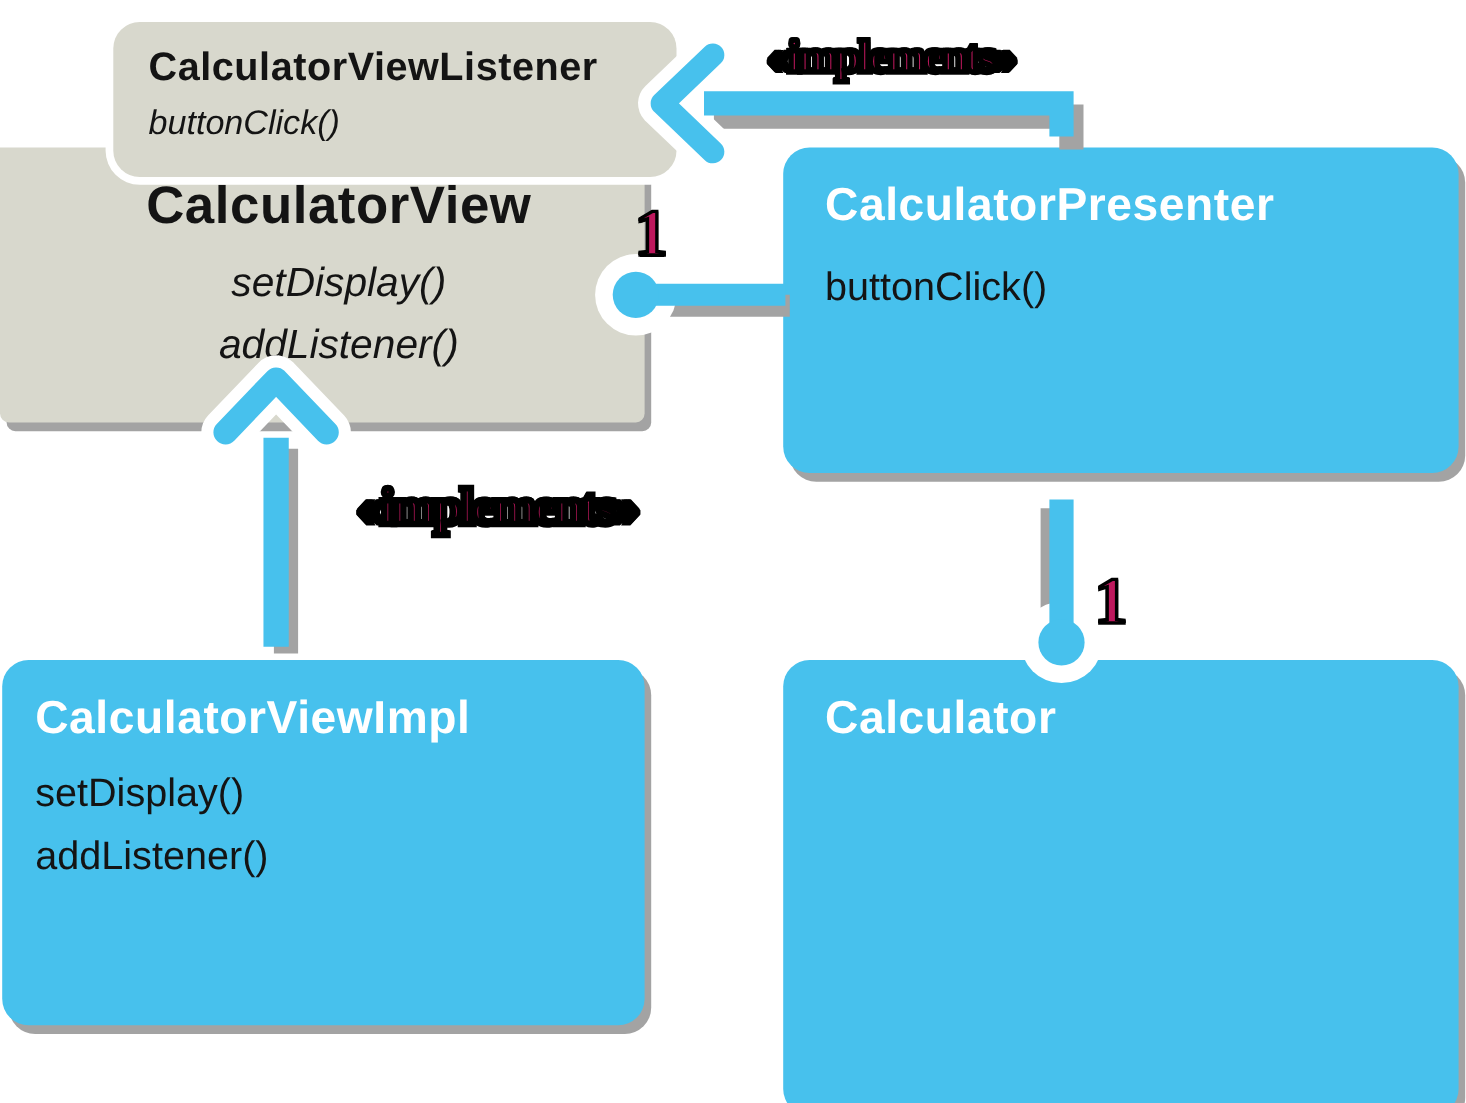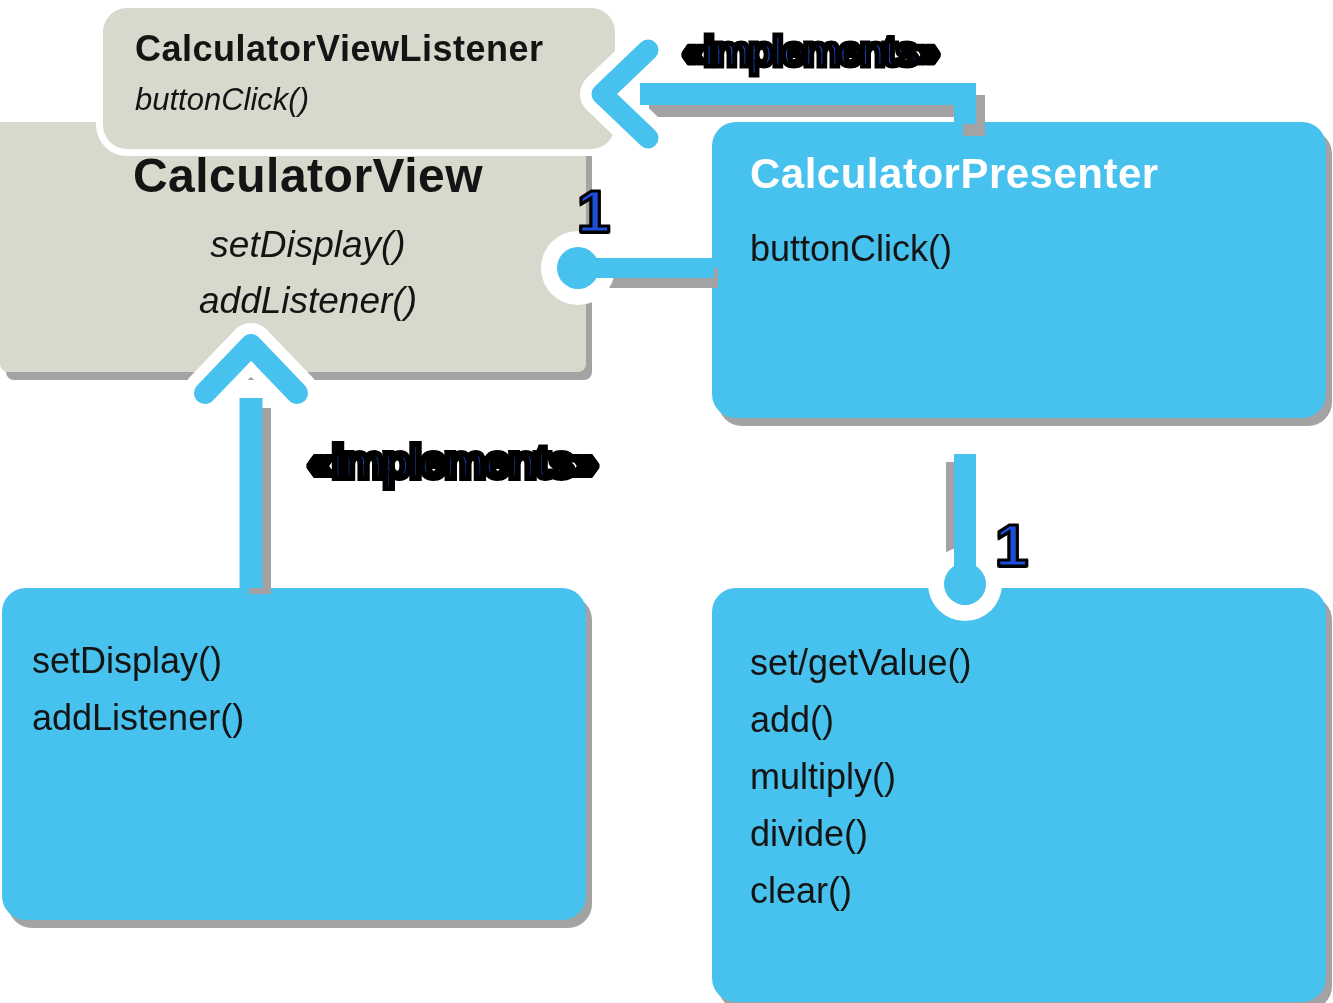--- a/index.html
+++ b/index.html
@@ -7,21 +7,21 @@
     --gray-box:#d8d8cd;
     --shadow:#a3a3a3;
     --text-dark:#141414;
     --text-light:#ffffff;
   }
   html,body{margin:0;padding:0;background:#ffffff;}
   body{font-family:"Liberation Sans","DejaVu Sans",sans-serif;}
   .stage{position:relative;width:1333px;height:1003px;background:#ffffff;overflow:hidden;}
 
   
-  .box{position:absolute;box-sizing:border-box;}
+  .box{position:absolute;box-sizing:border-box;margin-top:12px;}
   .box .title{font-weight:bold;letter-spacing:.5px;}
   .box .method{color:var(--text-dark);}
 
   .listener-box{
     left:103px;top:8px;width:512px;height:141px;
     background:var(--gray-box);border-radius:24px;
     box-shadow:0 0 0 7px #ffffff;
     padding:20px 0 0 32px;z-index:2;
   }
   .listener-box .title{font-size:36px;color:var(--text-dark);}
@@ -53,21 +53,21 @@
   
   svg.connectors{position:absolute;left:0;top:0;z-index:3;pointer-events:none;}
   .c-shadow{stroke:var(--shadow);fill:none;}
   .c-line{stroke:var(--accent);fill:none;}
   .c-casing{stroke:#ffffff;fill:none;stroke-linecap:round;stroke-linejoin:round;}
   .c-chevron{stroke:var(--accent);fill:none;stroke-linecap:round;stroke-linejoin:round;}
   .c-socket{fill:#ffffff;}
   .c-ball{fill:var(--accent);}
 
   
-  .float-label{position:absolute;z-index:4;color:#1d4ed8;}
+  .float-label{position:absolute;z-index:4;color:#be185d;font-family:Liberation Serif, serif;}
   .impl-label{
     font-weight:bold;text-align:center;letter-spacing:-2px;
     -webkit-text-stroke:5px #000;
     text-shadow:2px 0 #000,-2px 0 #000,0 2px #000,0 -2px #000,2px 2px #000,-2px -2px #000,2px -2px #000,-2px 2px #000;
   }
   .impl-label-top{left:630px;top:28px;width:360px;font-size:42px;}
   .impl-label-left{left:272px;top:434px;width:360px;font-size:47px;-webkit-text-stroke:6px #000;}
   .mult-label{
     font-weight:bold;font-size:60px;line-height:1;
     -webkit-text-stroke:3px #000;
@@ -95,34 +95,29 @@
   </div>
 
   <div class="box blue-box presenter-box">
     <div class="title">CalculatorPresenter</div>
     <div class="methods">
       <div class="method">buttonClick()</div>
     </div>
   </div>
 
   <div class="box blue-box impl-box">
+    <div class="title">CalculatorViewImpl</div>
     <div class="methods">
       <div class="method">setDisplay()</div>
       <div class="method">addListener()</div>
     </div>
   </div>
 
   <div class="box blue-box calc-box">
-    <div class="methods">
-      <div class="method">set/getValue()</div>
-      <div class="method">add()</div>
-      <div class="method">multiply()</div>
-      <div class="method">divide()</div>
-      <div class="method">clear()</div>
-    </div>
+    <div class="title">Calculator</div>
   </div>
 
   <svg class="connectors" width="1333" height="1003" viewBox="0 0 1333 1003">
 
     <g>
       <path class="c-shadow" d="M640 94 L965 94 L965 124" transform="translate(9,12)" stroke-width="22"></path>
       <path class="c-casing" d="M648 50 L602 94 L648 138" stroke-width="44"></path>
       <path class="c-line" d="M640 94 L965 94 L965 124" stroke-width="22"></path>
       <path class="c-chevron" d="M648 50 L602 94 L648 138" stroke-width="21"></path>
     </g>

